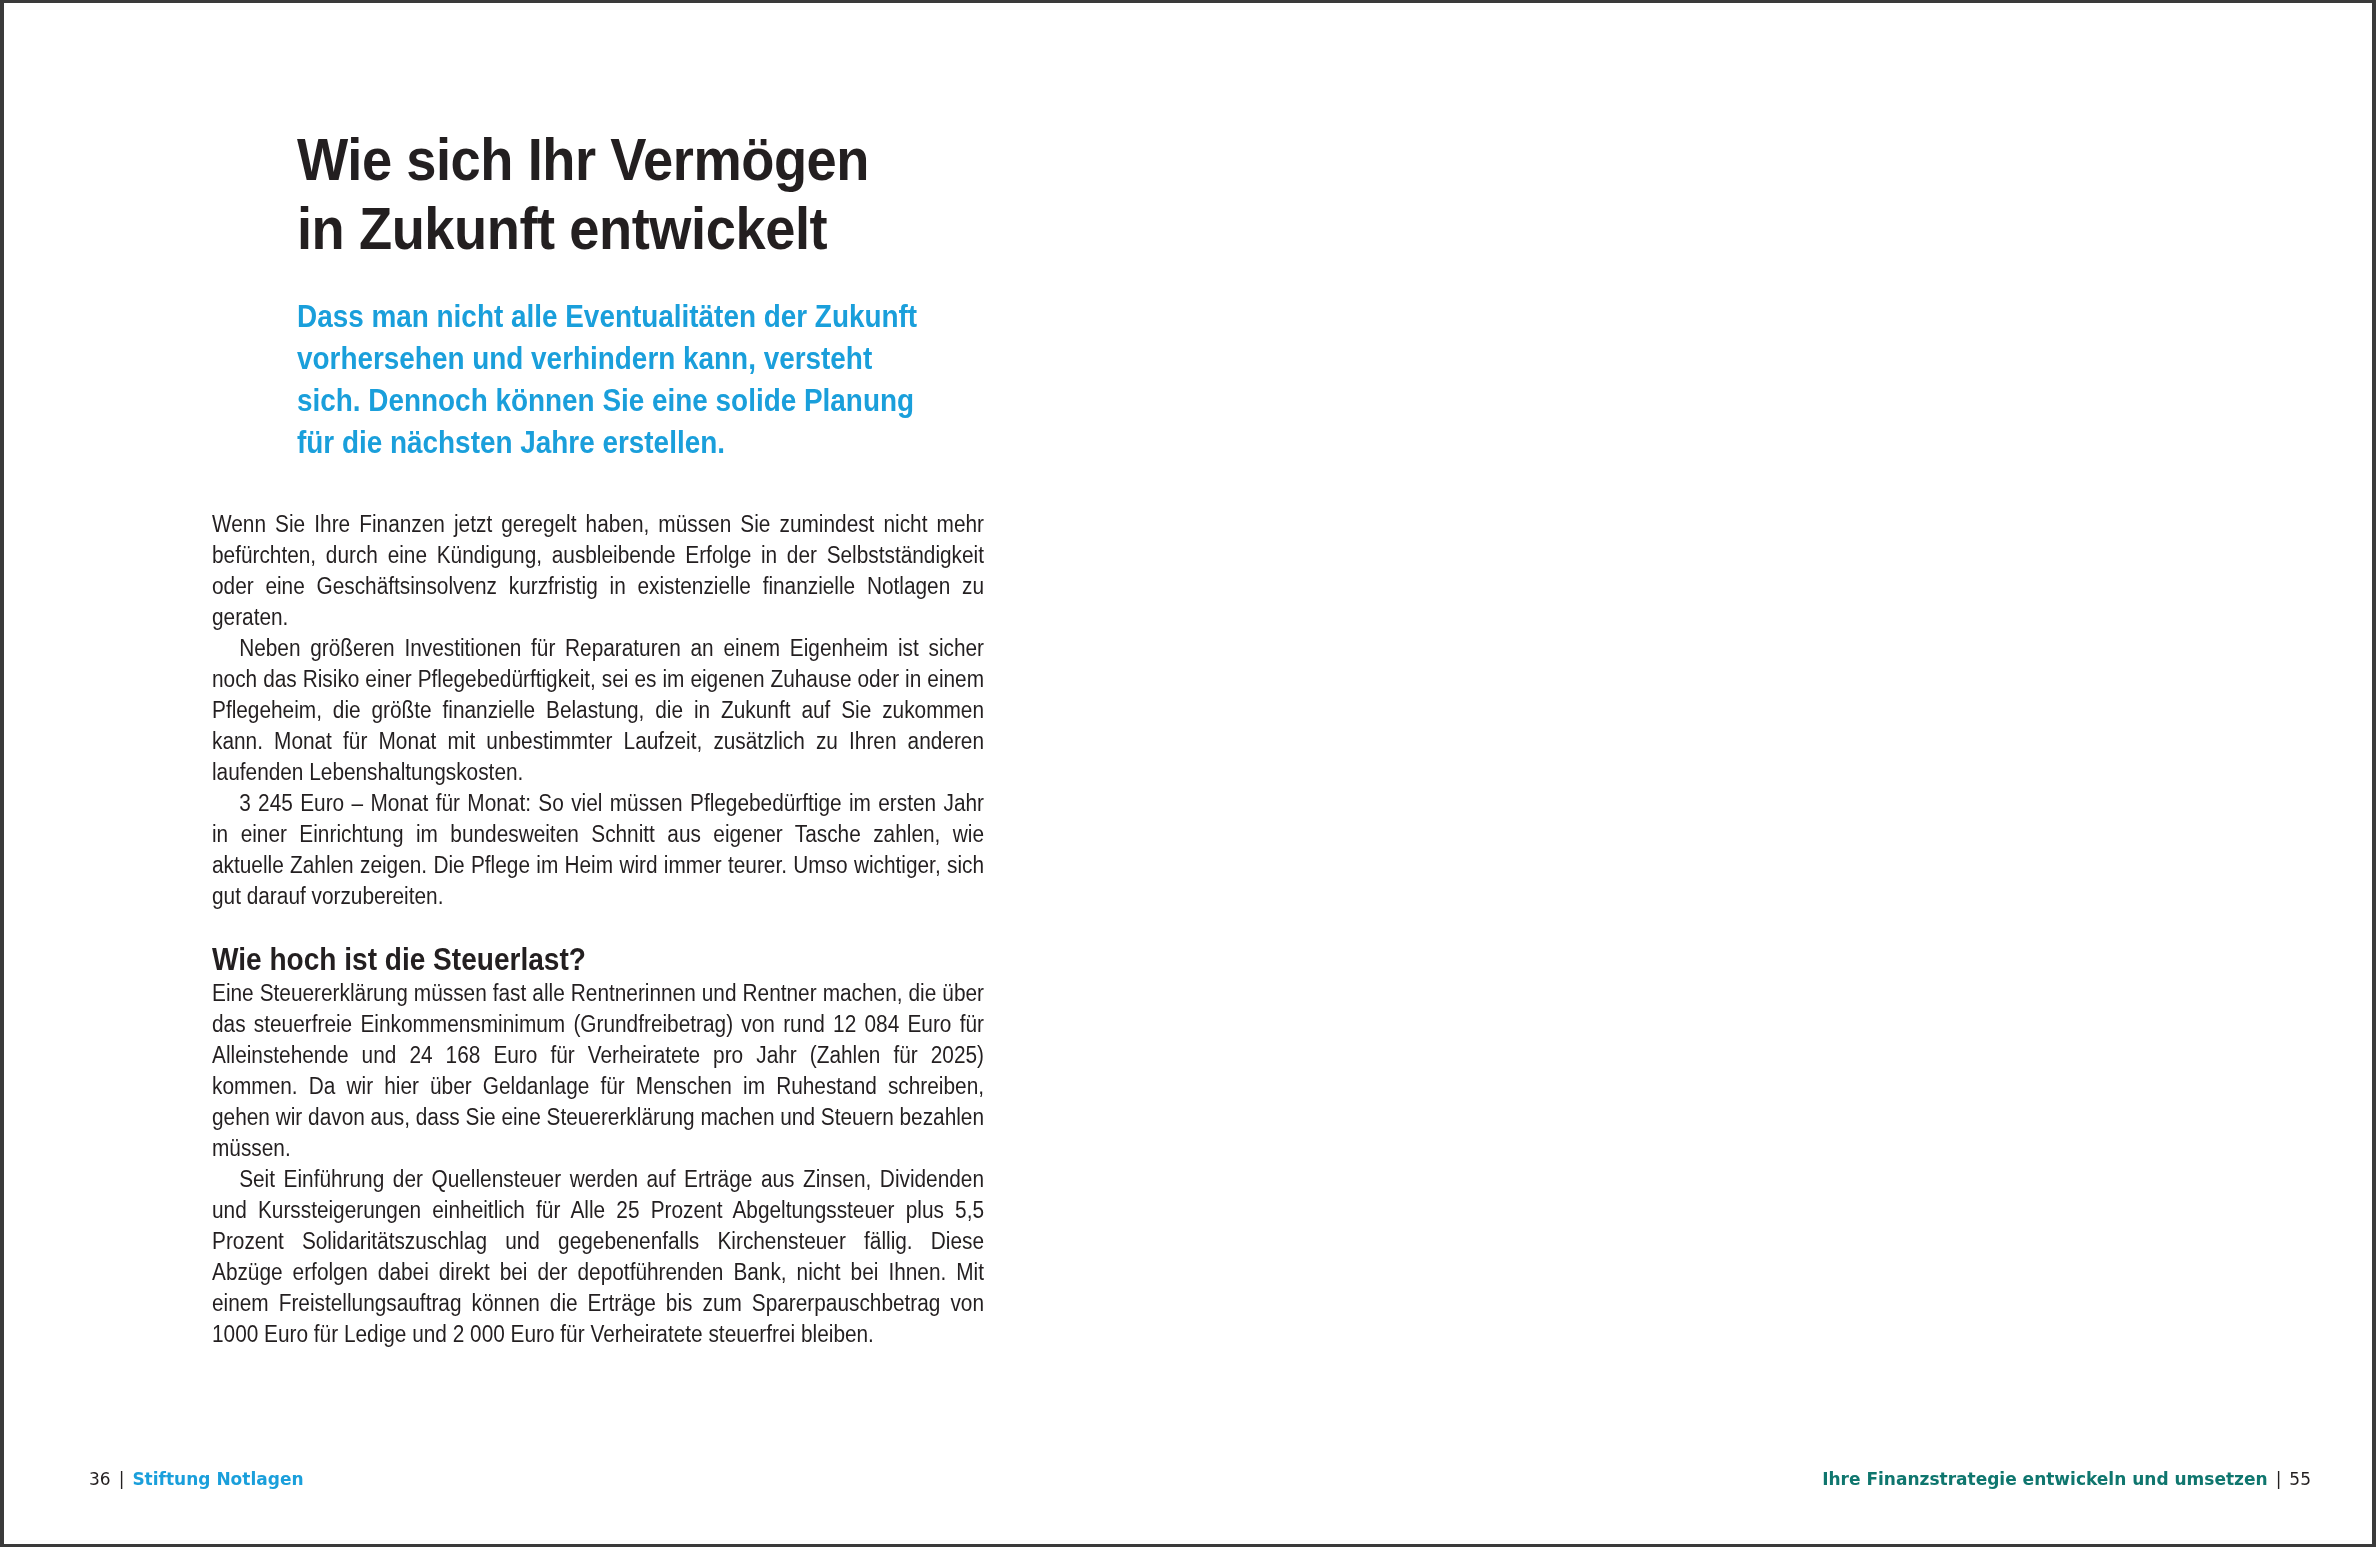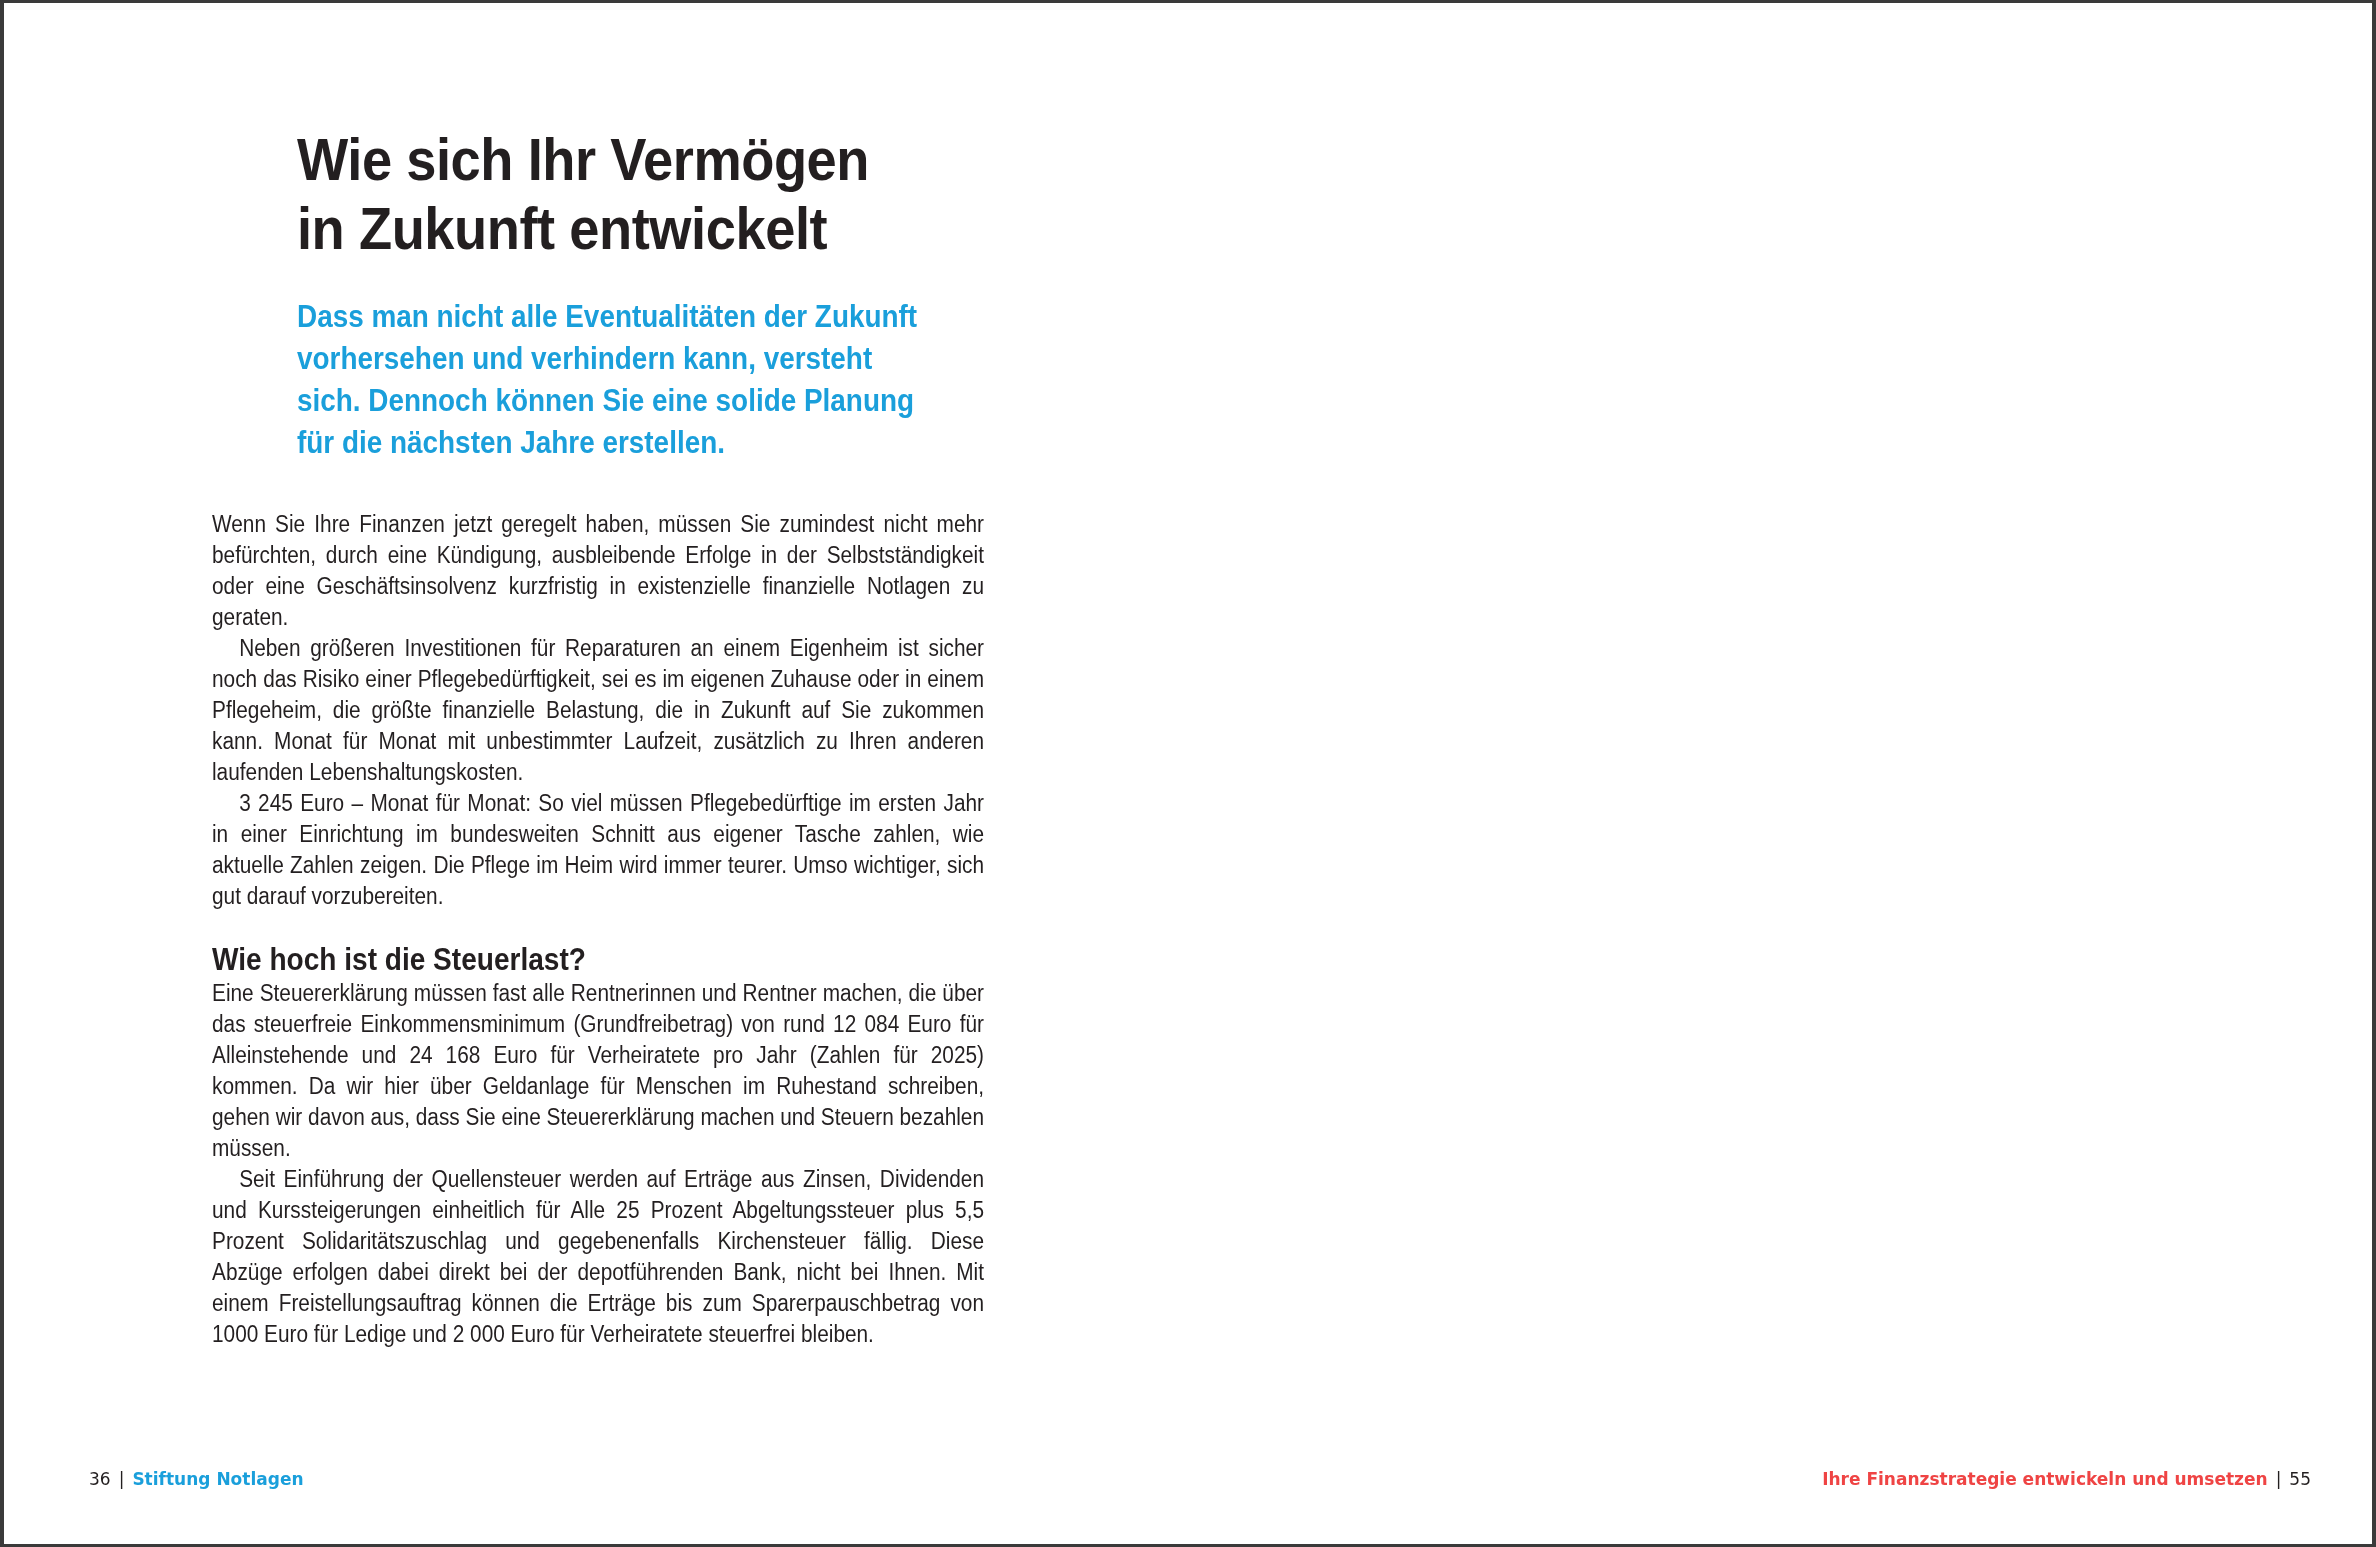--- a/index.html
+++ b/index.html
@@ -67,21 +67,21 @@
     top: 1465px;
     font-size: 17px;
     line-height: 22px;
     font-family: "DejaVu Sans", sans-serif;
   }
   .folio-left { left: 85px; }
   .folio-right { right: 65px; text-align: right; }
   .folio .num { color: #231f20; }
   .folio .sep { color: #231f20; padding: 0 8px; }
   .folio .brand { color: #1a9fdb; font-weight: 700; }
-  .folio .chapter { color: #ef4444; font-weight: 700; }
+  .folio .chapter { color: #0f766e; font-weight: 700; }
 </style>
 </head>
 <body>
 
 <div class="page page-left">
   <h1 class="title">
     <span style="display:block;">Wie sich Ihr Vermögen</span>
     <span style="display:block;">in Zukunft entwickelt</span>
   </h1>
   <p class="lead">Dass man nicht alle Eventualitäten der Zukunft vorhersehen und verhindern kann, versteht sich. Dennoch können Sie eine solide Planung für die nächsten Jahre erstellen.</p>

